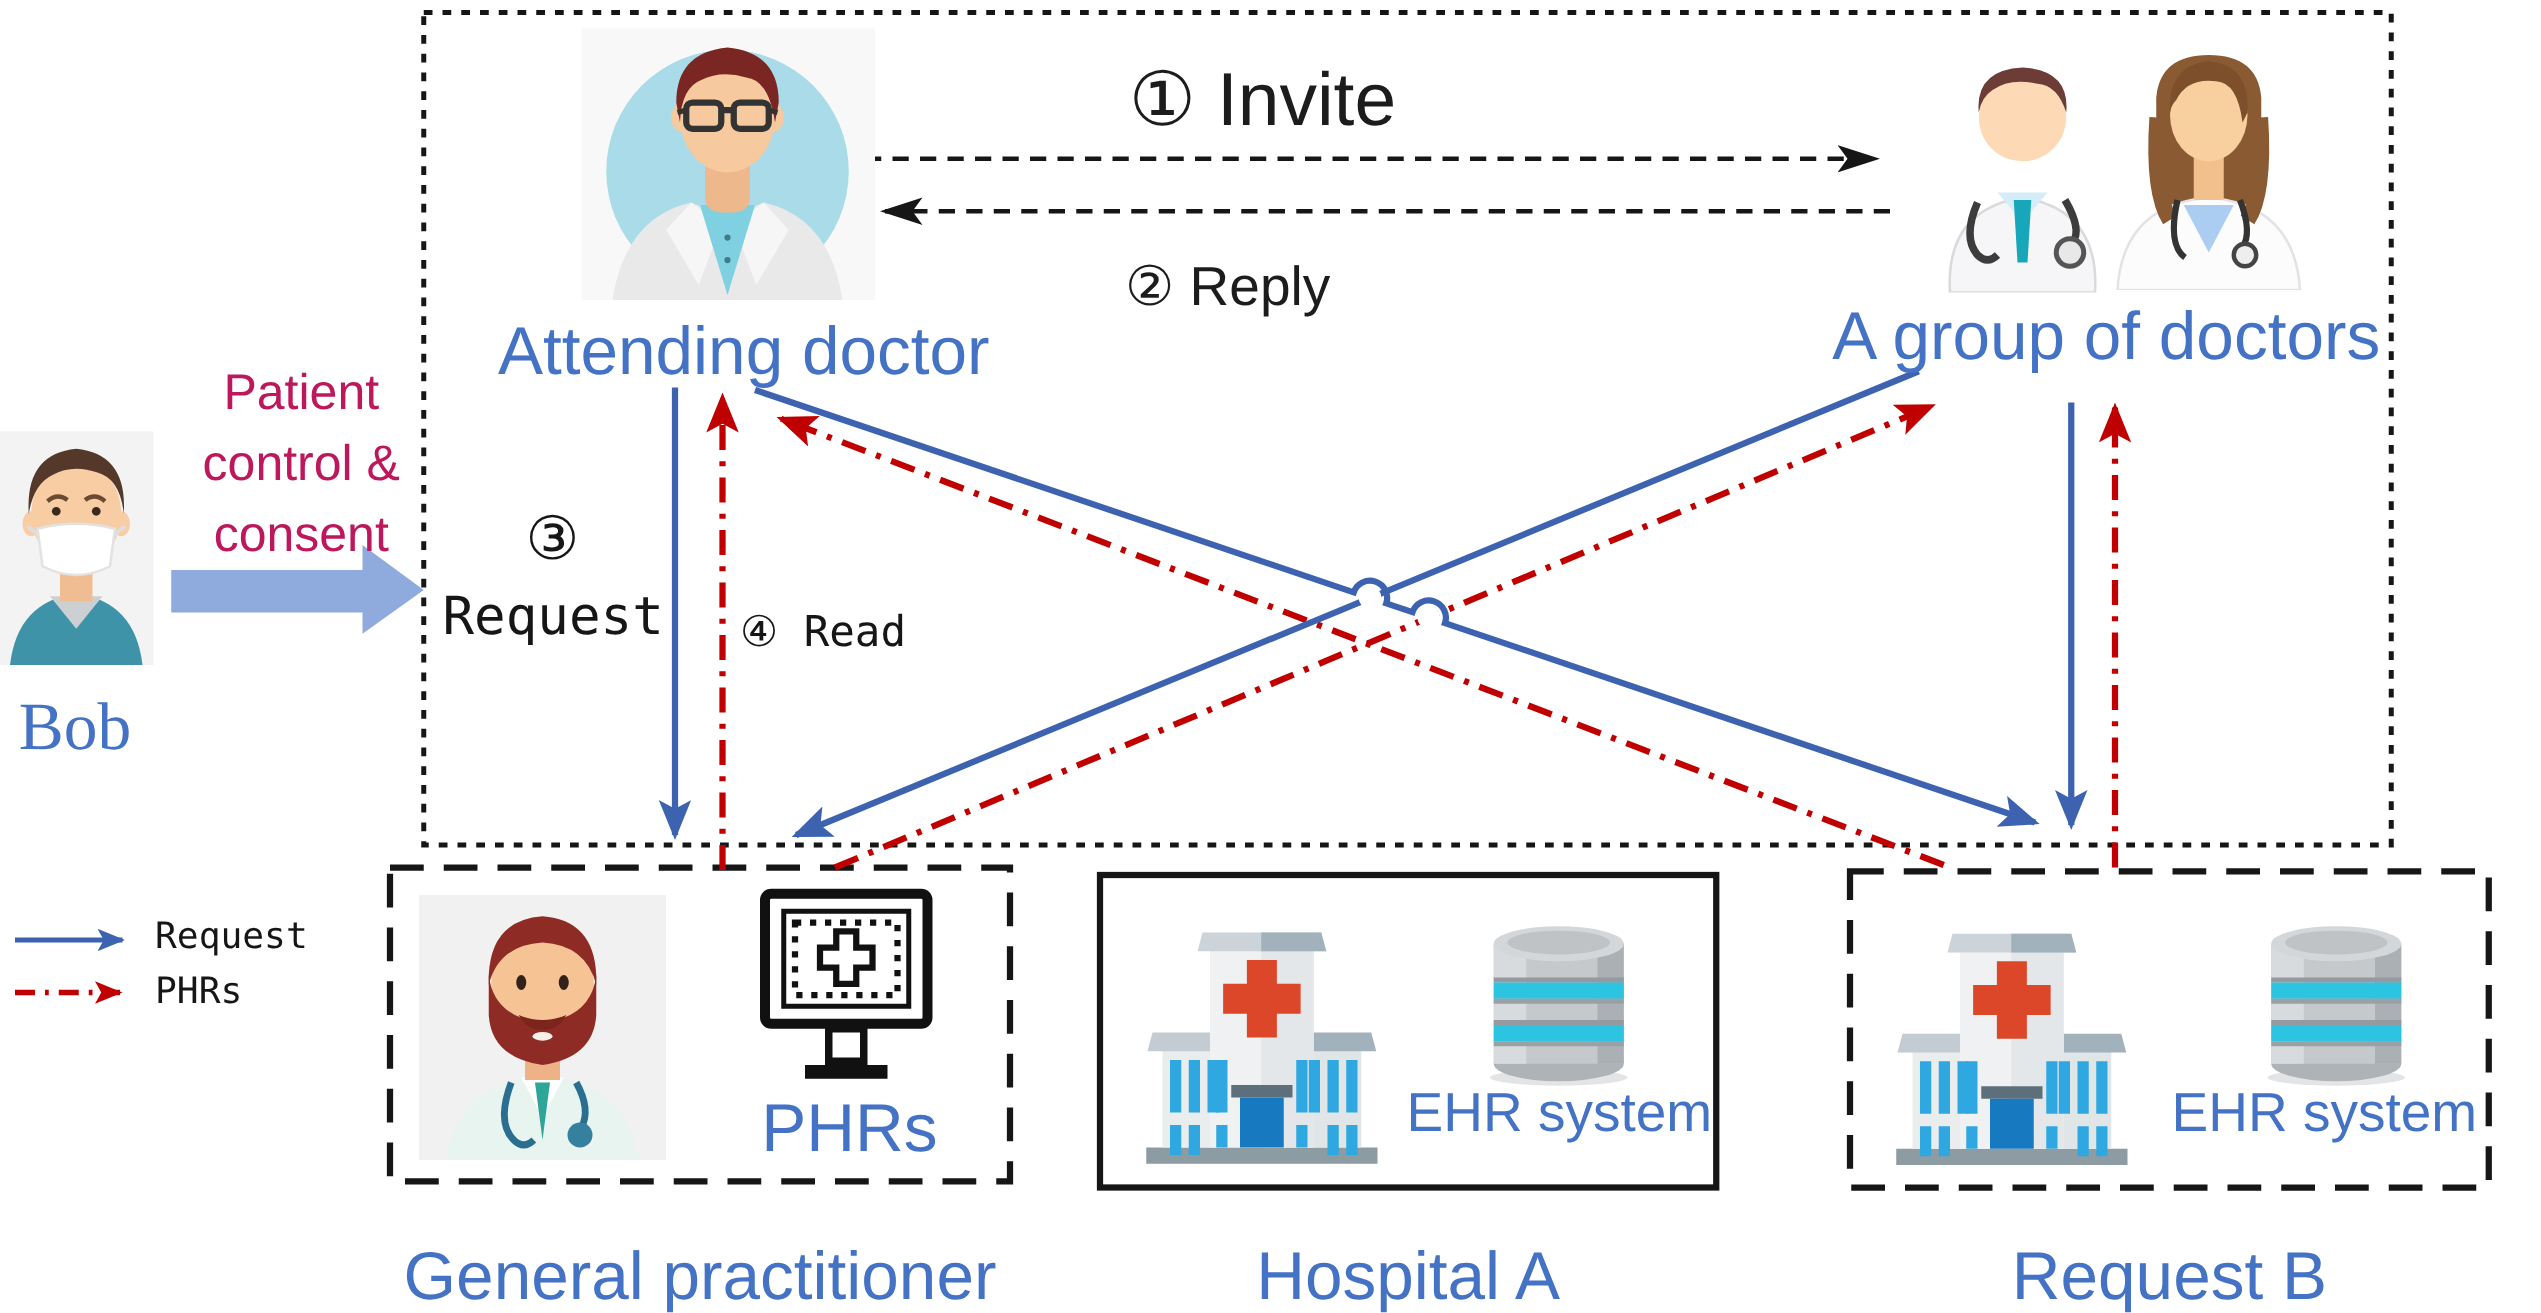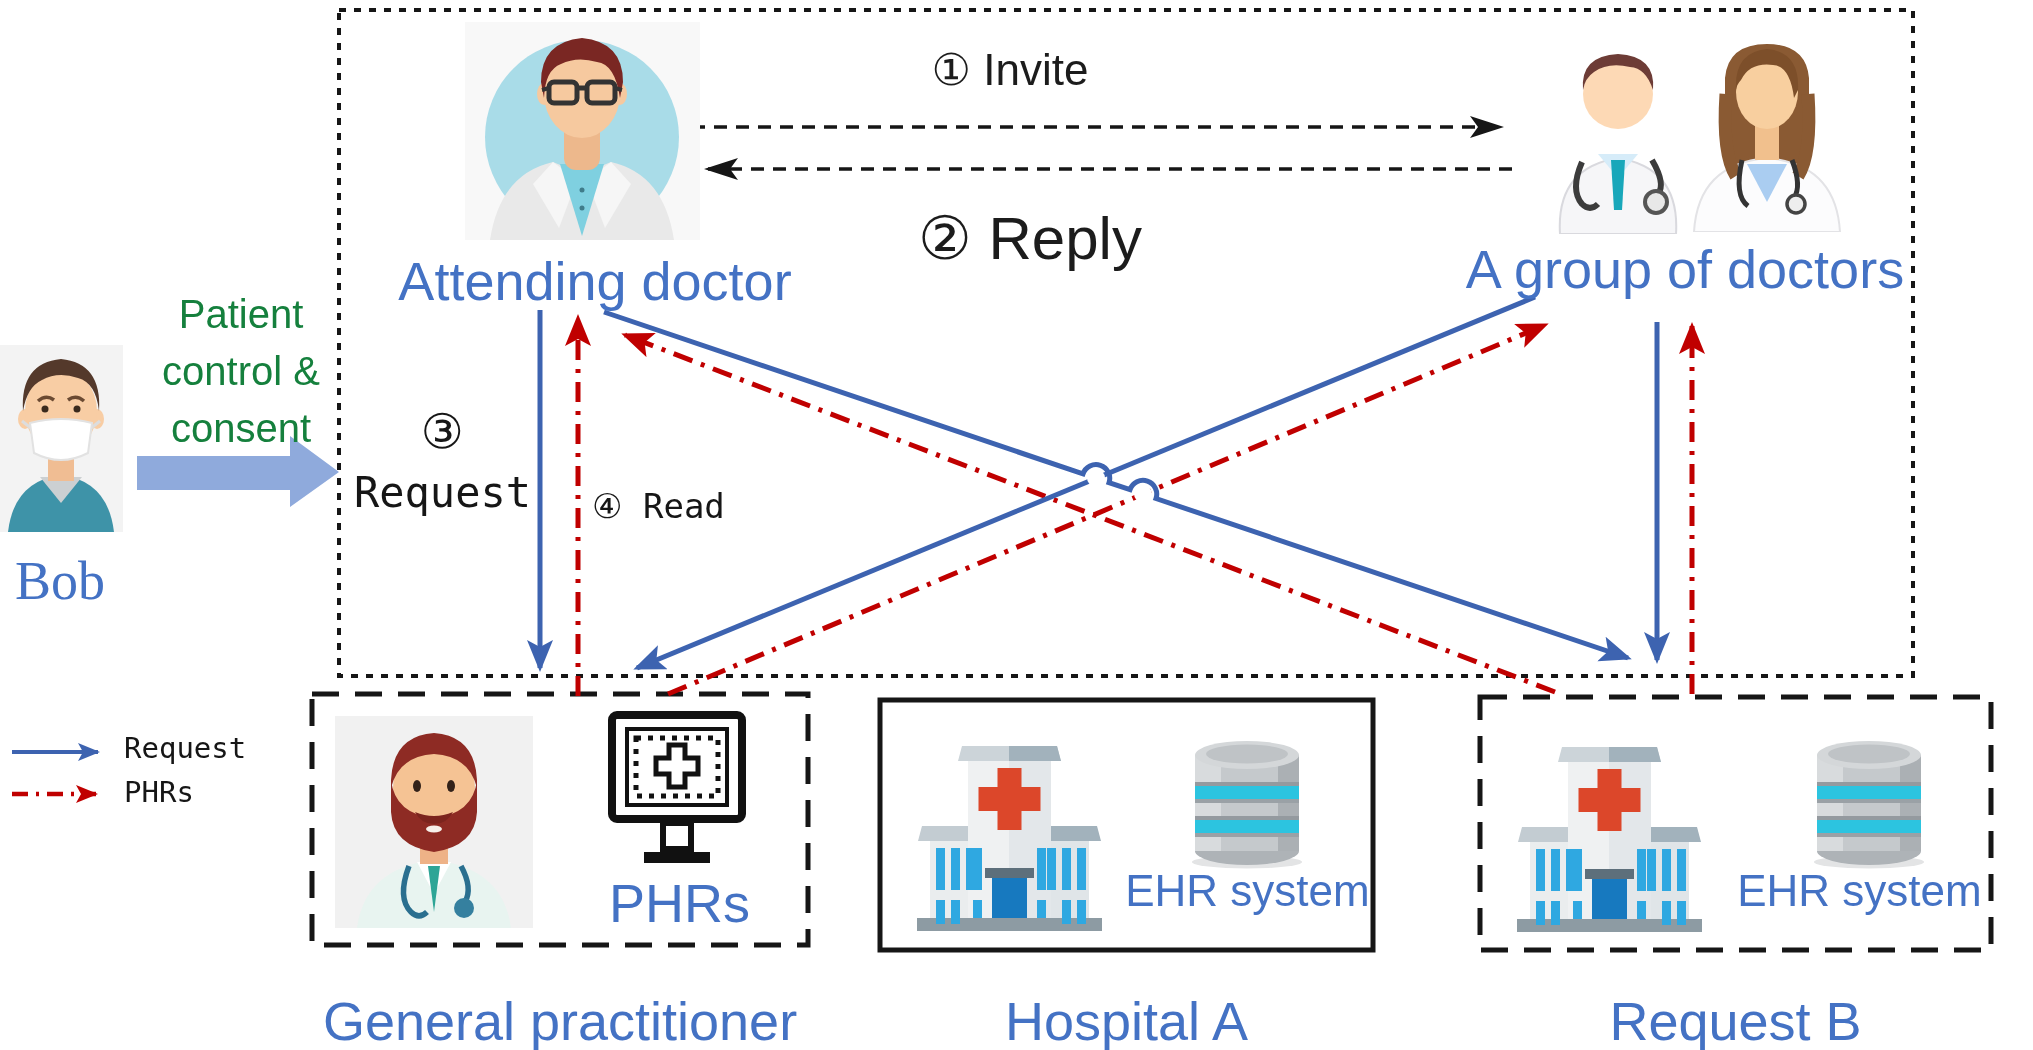--- a/index.html
+++ b/index.html
@@ -2,21 +2,21 @@
 <html><head>
 <meta charset="utf-8">
 <style>
   html,body{margin:0;padding:0;background:#ffffff;}
   .canvas{position:relative;width:2033px;height:1050px;background:#ffffff;overflow:hidden;
           font-family:"Liberation Sans",sans-serif;}
   .abs{position:absolute;}
   .lbl-blue{color:#4472c4;font-size:54px;text-align:center;white-space:nowrap;}
   .lbl-black{color:#1c1c1c;}
   .mono{font-family:"DejaVu Sans Mono","DejaVu Sans",monospace;color:#161616;white-space:nowrap;}
-  .caption{color:#15803d;font-size:40px;line-height:1.42;text-align:center;}
+  .caption{color:#be185d;font-size:40px;line-height:1.42;text-align:center;}
   svg{display:block;}
   #arrow-layer{position:absolute;left:0;top:0;pointer-events:none;}
 </style>
 </head>
 <body>
 
 <div class="canvas">
 
   <svg id="arrow-layer" width="2033" height="1050" viewBox="0 0 2033 1050">
     <defs>
@@ -273,23 +273,23 @@
   </div>
 
   <div class="abs lbl-blue" style="left:10px;top:550px;width:100px;font-family:Liberation Serif, serif;">Bob</div>
 
   <div class="abs caption" style="left:122px;top:286px;width:238px;">Patient control &amp; consent</div>
 
   <div class="abs lbl-blue" style="left:380px;top:250px;width:430px;">Attending doctor</div>
 
   <div class="abs lbl-blue" style="left:1455px;top:238px;width:460px;">A group of doctors</div>
 
-  <div class="abs lbl-black" style="left:880px;top:44px;width:260px;text-align:center;font-size:44px;white-space:nowrap;">① Invite</div>
-
-  <div class="abs lbl-black" style="left:900px;top:203px;width:260px;text-align:center;font-size:60px;white-space:nowrap;">② Reply</div>
+  <div class="abs lbl-black" style="left:880px;top:44px;width:260px;text-align:center;font-size:60px;white-space:nowrap;">① Invite</div>
+
+  <div class="abs lbl-black" style="left:900px;top:203px;width:260px;font-size:44px;white-space:nowrap;">② Reply</div>
 
   <div class="abs mono" style="left:397px;top:403px;width:90px;text-align:center;font-size:48px;">③</div>
 
   <div class="abs mono" style="left:335px;top:468px;width:215px;text-align:center;font-size:42px;">Request</div>
 
   <div class="abs mono" style="left:592px;top:486px;font-size:34px;text-align:right;">④ Read</div>
 
   <div class="abs mono" style="left:124px;top:731px;font-size:29px;">Request</div>
 
   <div class="abs mono" style="left:124px;top:775px;font-size:29px;">PHRs</div>

